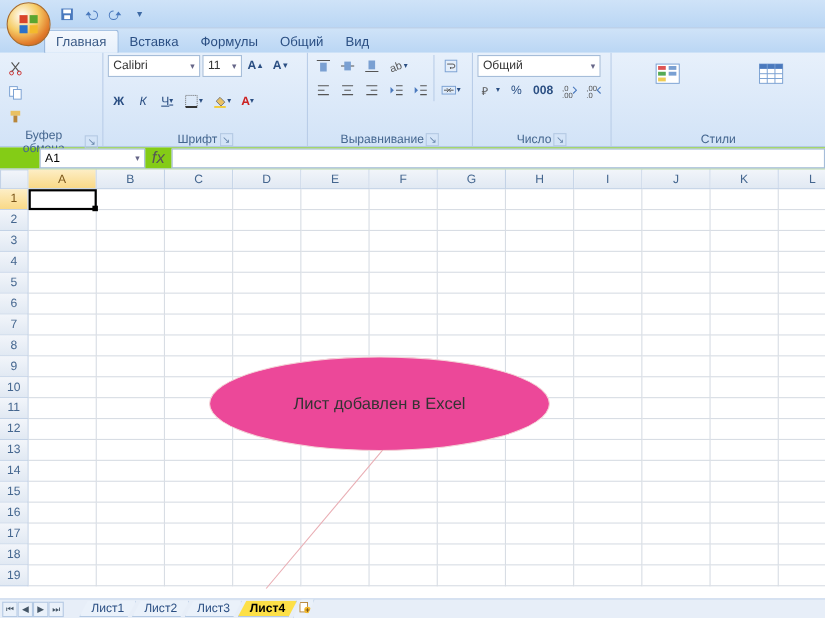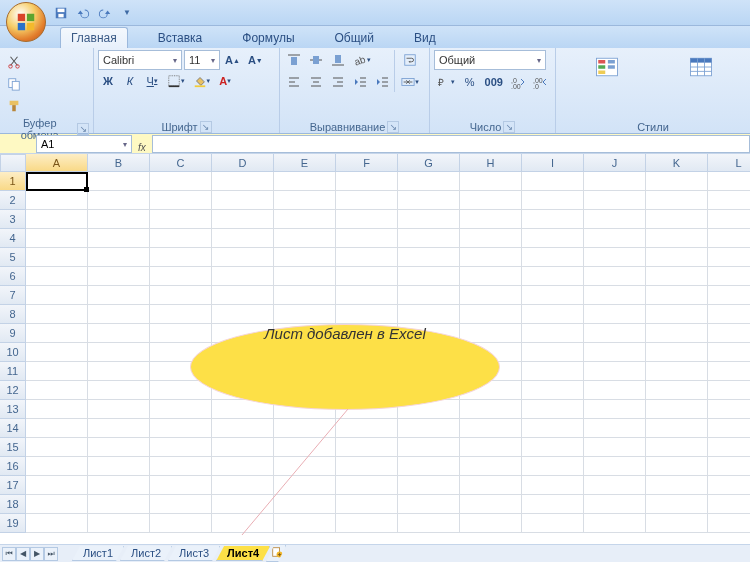--- a/index.html
+++ b/index.html
@@ -27,21 +27,21 @@
 
 .tabsrow {
   height: 22px;
   background: linear-gradient(#cfe3f8, #bad6f4);
   display:flex; align-items:flex-end;
   padding-left: 40px;
   font-size: 12px;
 }
 .rtab {
   padding: 3px 10px 3px 10px;
-  color:#2b4f83; cursor:default;margin-left:20px;
+  color:#2b4f83; cursor:default;
 }
 .rtab.active {
   background: linear-gradient(#f4f8fd, #e7f0fb);
   border: 1px solid #9bb8dc; border-bottom: none;
   border-radius: 3px 3px 0 0;
   color:#3a5a86;
 }
 
 
 .ribbon {
@@ -83,31 +83,31 @@
   height:20px; background:#fff; border:1px solid #a6bdd9;
   font-size:11px; display:flex; align-items:center; padding:0 4px;
   color:#333;
 }
 .combo { width:84px; }
 .numcombo { width:36px; }
 .drop { margin-left:auto; font-size:8px; color:#668; }
 
 
 .namebar {
-  height:20px; background:#fef9c3; border-bottom:1px solid #c5d5ea;
-  display:flex; align-items:flex-end;
+  height:20px; background:#84cc16; border-bottom:1px solid #c5d5ea;
+  display:flex; align-items:center;
 }
 .namebox {
   margin-left:36px; width:96px; height:18px; background:#fff;
   border:1px solid #a6bdd9; font-size:11px; display:flex; align-items:center;
   padding:0 4px;
 }
 .namebox .drop{font-size:8px;}
 .fx-icons { display:flex; gap:2px; padding:0 6px; }
-.fx { font-style:italic; font-size:10px; color:#555; }
+.fx { font-style:italic; font-size:15px; color:#555; }
 .formula-input { flex:1; height:18px; background:#fff; border:1px solid #a6bdd9; }
 
 
 .gridwrap { position:relative; height:390px; overflow:hidden; }
 .corner {
   position:absolute; left:0; top:0; width:26px; height:18px;
   background:linear-gradient(#f2f5fa,#e1e9f3); border:1px solid #c3d2e6;
 }
 .colheads {
   position:absolute; left:26px; top:0; height:18px; display:flex;
@@ -142,23 +142,23 @@
   position:absolute; left:26px; top:18px; width:62px; height:19px;
   border:2px solid #000; pointer-events:none;
 }
 .active-cell::after{
   content:""; position:absolute; right:-3px; bottom:-3px; width:5px; height:5px; background:#000;
 }
 
 
 .callout-ellipse{
   position:absolute; left:190px; top:170px; width:310px; height:86px;
-  background:#fde047; border:1px solid #f4d4d8; border-radius:50%;
-  display:flex; align-items:flex-start; justify-content:center;
-  font-size:15px; font-style:italic; color:#333;
+  background:#ec4899; border:1px solid #f4d4d8; border-radius:50%;
+  display:flex; align-items:center; justify-content:center;
+  font-size:15px; color:#333;
 }
 .callout-line{
   position:absolute; left:238px; top:255px; width:120px; height:128px;
   pointer-events:none;
 }
 
 
 .sheettabs {
   height:18px; background:#e7eef8; border-top:1px solid #c5d5ea;
   display:flex; align-items:center; font-size:11px;
@@ -249,21 +249,21 @@
       </div>
     </div>
     <div class="group-label">
       <span>Буфер обмена</span>
       <span class="launcher">↘</span>
     </div>
   </div>
 
   <div class="group" style="min-width:186px">
     <div class="group-body">
-      <div class="col" style="gap:1px">
+      <div class="col" style="gap:12px">
         <div class="row">
           <div class="combo">
             <span>Calibri</span>
             <span class="drop">▾</span>
           </div>
           <div class="numcombo">
             <span>11</span>
             <span class="drop">▾</span>
           </div>
           <span class="sbtn" style="font-weight:bold">A<span style="font-size:7px">▲</span></span>
@@ -399,21 +399,21 @@
           <span class="drop">▾</span>
         </div>
         <div class="row">
           <span class="sbtn">
               <svg viewBox="0 0 14 14">
                 <text x="1" y="11" font-size="10" fill="#555">₽</text>
               </svg>
               <span style="font-size:7px">▾</span>
             </span>
           <span class="sbtn">%</span>
-          <span class="sbtn" style="font-weight:bold">009</span>
+          <span class="sbtn" style="font-weight:bold">008</span>
           <span class="sbtn">
               <svg viewBox="0 0 14 14">
                 <text x="0" y="8" font-size="7" fill="#555">,0</text>
                 <text x="0" y="14" font-size="7" fill="#555">,00</text>
                 <path d="M10 4l3 3-3 3" stroke="#4a79bd" fill="none"></path>
               </svg>
             </span>
           <span class="sbtn">
               <svg viewBox="0 0 14 14">
                 <text x="0" y="8" font-size="7" fill="#555">,00</text>

